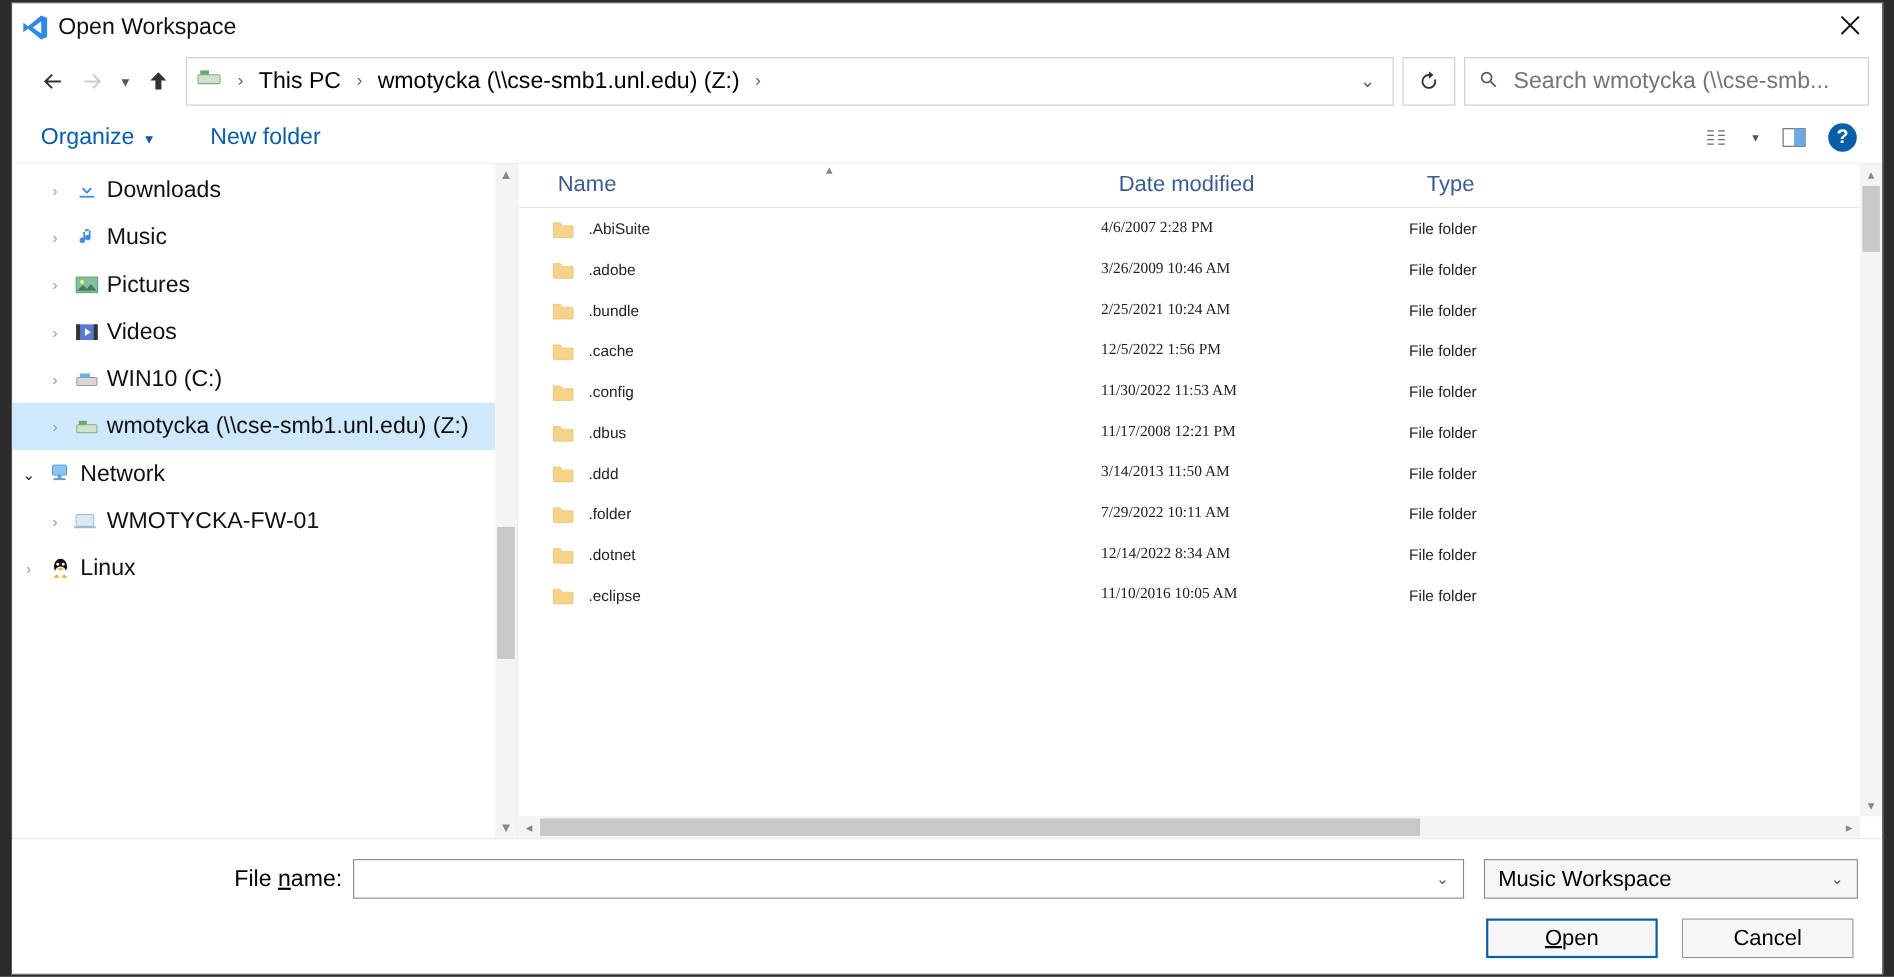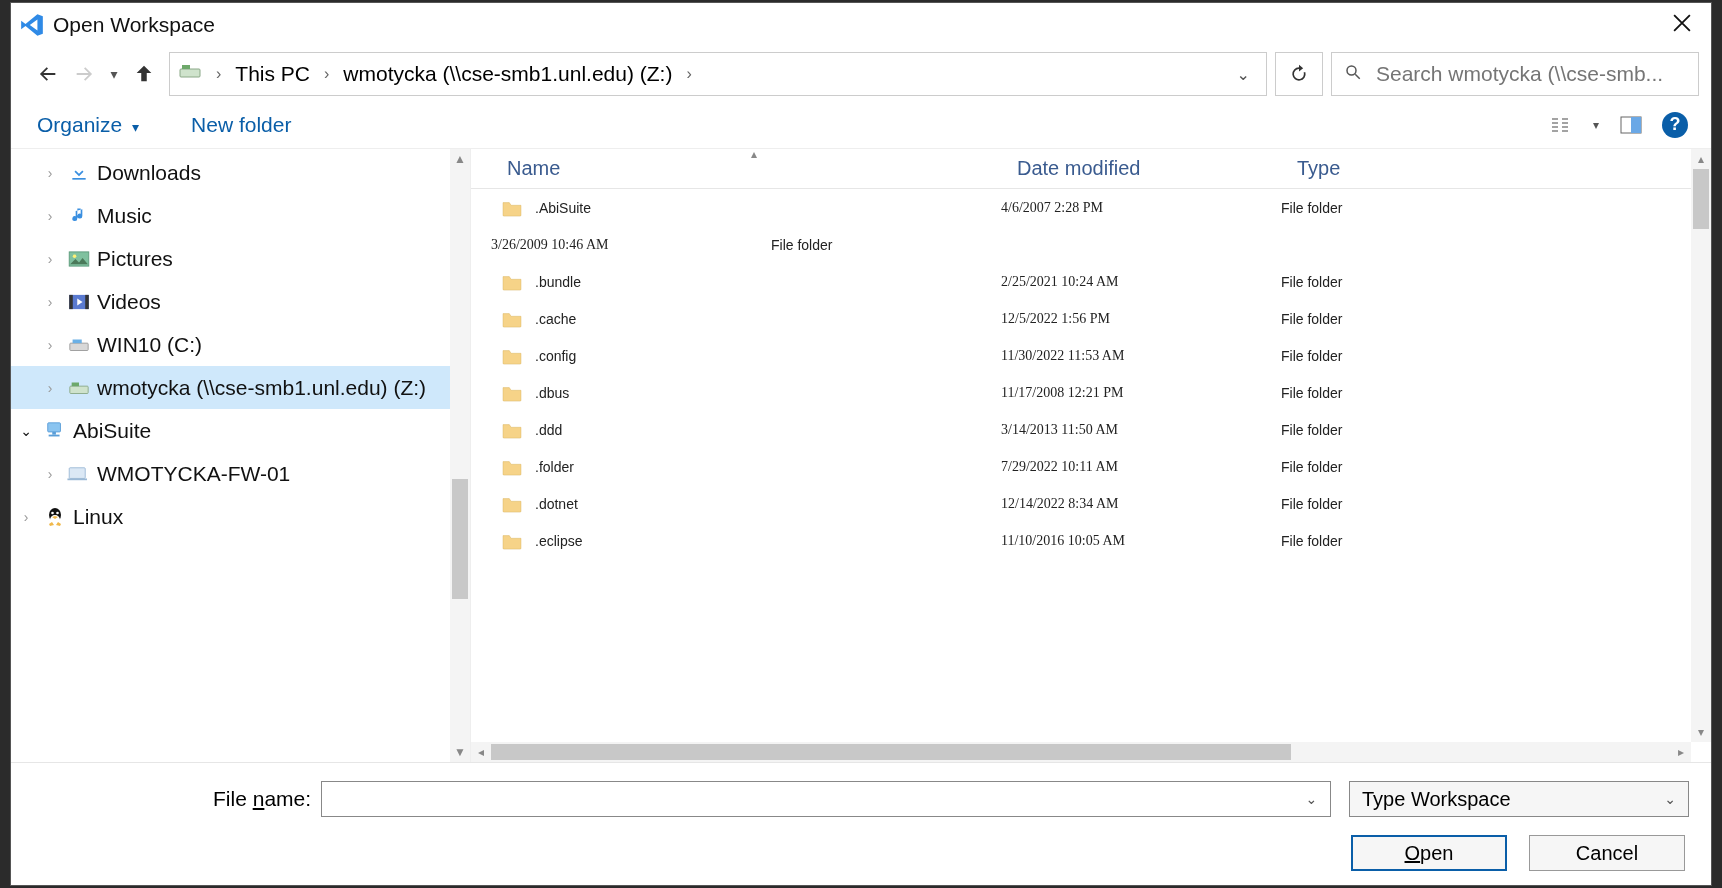--- a/index.html
+++ b/index.html
@@ -301,21 +301,21 @@
           </div>
           <div class="tree-item depth1" style="padding-left: 4px;">
             <span class="chev" style="color:#111">⌄</span>
             <span class="tree-icon">
               <svg width="22" height="20" viewBox="0 0 24 22">
                 <rect x="4" y="2" width="14" height="10" rx="1" fill="#8ac4f0" stroke="#5a9ed8"></rect>
                 <rect x="9" y="12" width="4" height="3" fill="#5a9ed8"></rect>
                 <rect x="5" y="15" width="12" height="2" fill="#5a9ed8"></rect>
               </svg>
             </span>
-            <span>AbiSuite</span>
+            <span>Network</span>
           </div>
           <div class="tree-item depth2">
             <span class="chev" style="color:#999">›</span>
             <span class="tree-icon">
               <svg width="24" height="16" viewBox="0 0 26 18">
                 <rect x="2" y="2" width="18" height="12" rx="1" fill="#dbe8f5" stroke="#9ab8d5"></rect>
                 <rect x="0" y="14" width="22" height="2" fill="#9ab8d5"></rect>
               </svg>
             </span>
             <span>WMOTYCKA-FW-01</span>
@@ -354,20 +354,26 @@
             <div class="cell-name">
               <span class="folder-icon"><svg class="folder" width="22" height="18" viewBox="0 0 24 20">
                   <path d="M2 4h7l2 3h11v11a1 1 0 0 1-1 1H3a1 1 0 0 1-1-1z"></path>
                 </svg></span>
               <span>.AbiSuite</span>
             </div>
             <div class="cell-date">4/6/2007 2:28 PM</div>
             <div class="cell-type">File folder</div>
           </div>
           <div class="row">
+            <div class="cell-name">
+              <span class="folder-icon"><svg class="folder" width="22" height="18" viewBox="0 0 24 20">
+                  <path d="M2 4h7l2 3h11v11a1 1 0 0 1-1 1H3a1 1 0 0 1-1-1z"></path>
+                </svg></span>
+              <span>.adobe</span>
+            </div>
             <div class="cell-date">3/26/2009 10:46 AM</div>
             <div class="cell-type">File folder</div>
           </div>
           <div class="row">
             <div class="cell-name">
               <span class="folder-icon"><svg class="folder" width="22" height="18" viewBox="0 0 24 20">
                   <path d="M2 4h7l2 3h11v11a1 1 0 0 1-1 1H3a1 1 0 0 1-1-1z"></path>
                 </svg></span>
               <span>.bundle</span>
             </div>
@@ -462,21 +468,21 @@
   <div class="footer">
     <div class="footer-row1">
       <span class="fn-label">
         <span>File </span><span class="ul">n</span><span>ame:</span>
       </span>
       <div class="fn-input">
         <input value="" style="">
         <span class="fn-dd">⌄</span>
       </div>
       <div class="filter-combo">
-        <span>Type Workspace</span>
+        <span>Music Workspace</span>
         <span class="flex"></span>
         <span style="font-size:14px;color:#555;">⌄</span>
       </div>
     </div>
     <div class="footer-row2">
       <div class="btn primary">
         <span class="ul">O</span>
           <span>pen</span>
       </div>
       <div class="btn">Cancel</div>

